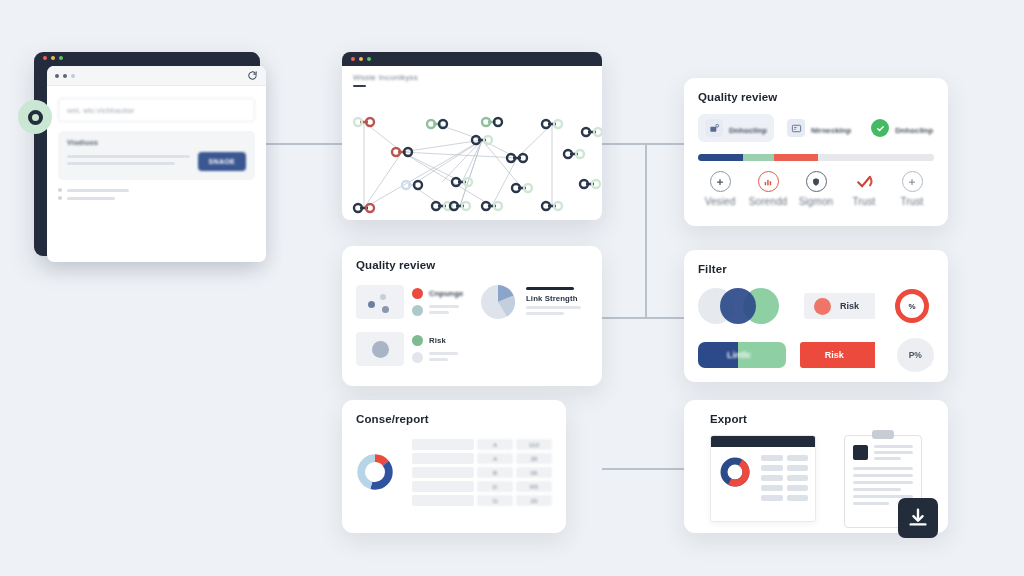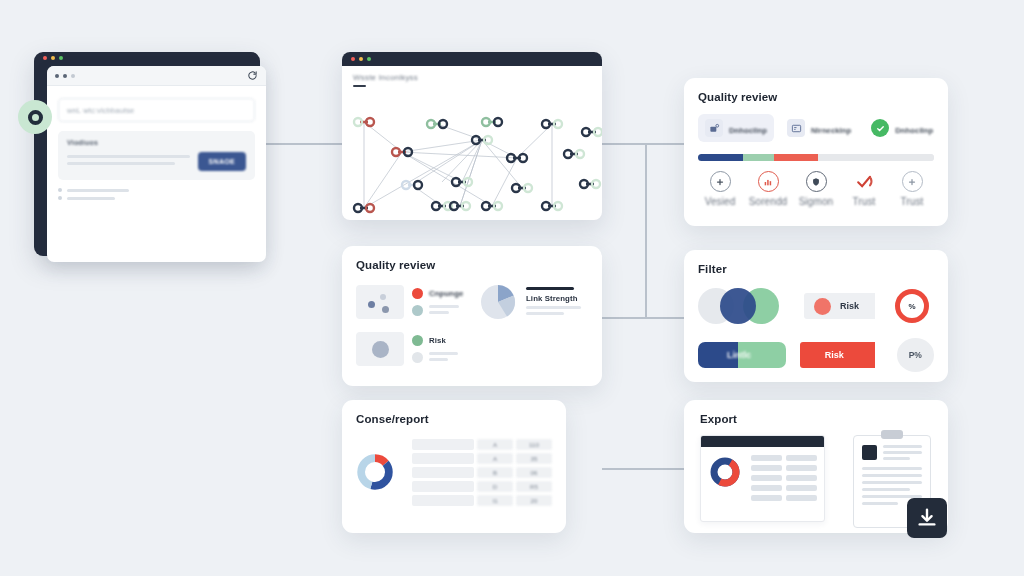--- a/index.html
+++ b/index.html
@@ -126,21 +126,21 @@
 
   
   #rep { left: 342px; top: 400px; width: 224px; height: 133px; padding: 13px 14px; }
   .tbl { display: flex; flex-direction: column; gap: 3px; }
   .trow { display: flex; gap: 3px; }
   .trow .c1 { width: 62px; height: 11px; background: #eef0f3; border-radius: 2px; }
   .trow .c2, .trow .c3 { width: 36px; height: 11px; background: #eef0f3; border-radius: 2px; display: flex; align-items: center; justify-content: center; font-size: 6.2px; color: #7b8characters; }
   .trow .c2, .trow .c3 { color: #78828f; }
 
   
-  #exp { left: 684px; top: 400px; width: 264px; height: 133px; padding: 13px 16px; }
+  #exp { left: 684px; top: 400px; width: 264px; height: 133px; padding: 13px 26px; }
   .doc {
     width: 125px; height: 87px; background: #fff; border-radius: 3px;
     border: 1px solid #e8eaee; overflow: hidden; box-shadow: 0 2px 6px rgba(40,55,80,.06);
   }
   .doc .hd { height: 11px; background: #222b39; }
   .sheet { width: 78px; height: 93px; border: 1.6px solid #dfe3e8; border-radius: 4px; background: #fff; padding: 9px 8px; position: relative; }
   .sheet .clip { position: absolute; left: 50%; top: -6px; transform: translateX(-50%); width: 22px; height: 9px; background: #c8cdd5; border-radius: 3px; }
   .dl { position: absolute; right: 4px; bottom: 2px; width: 40px; height: 40px; background: #232c3a; border-radius: 7px; display: flex; align-items: center; justify-content: center; }
 </style>
 </head>

